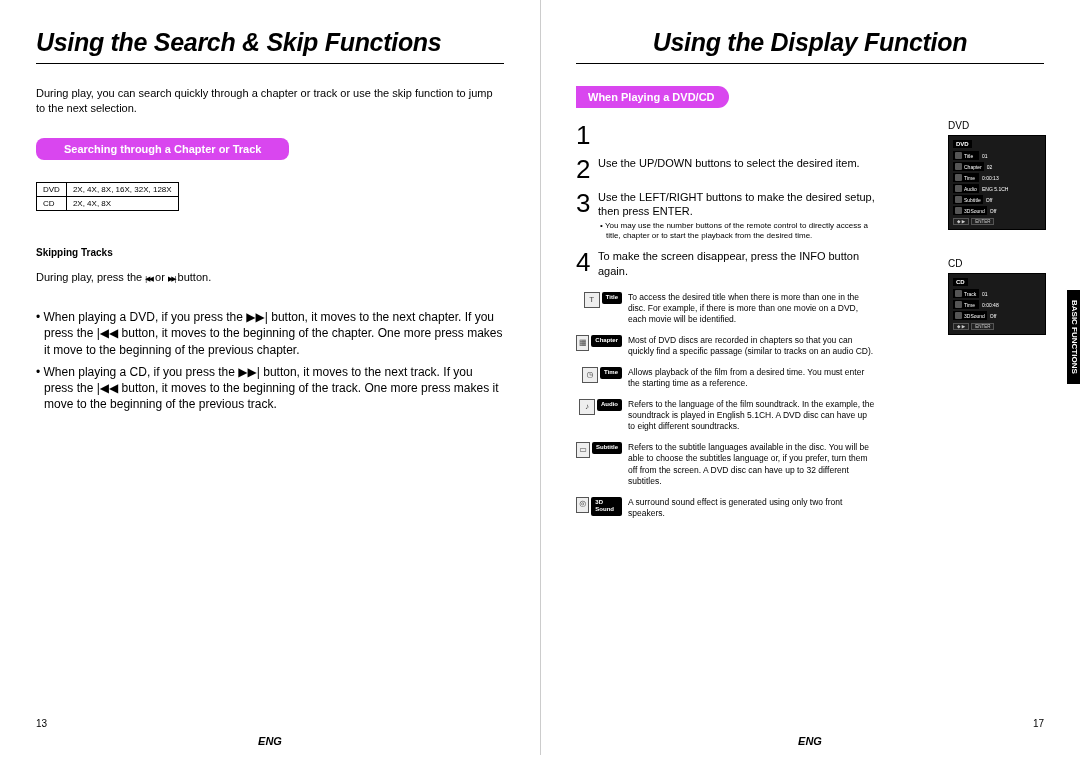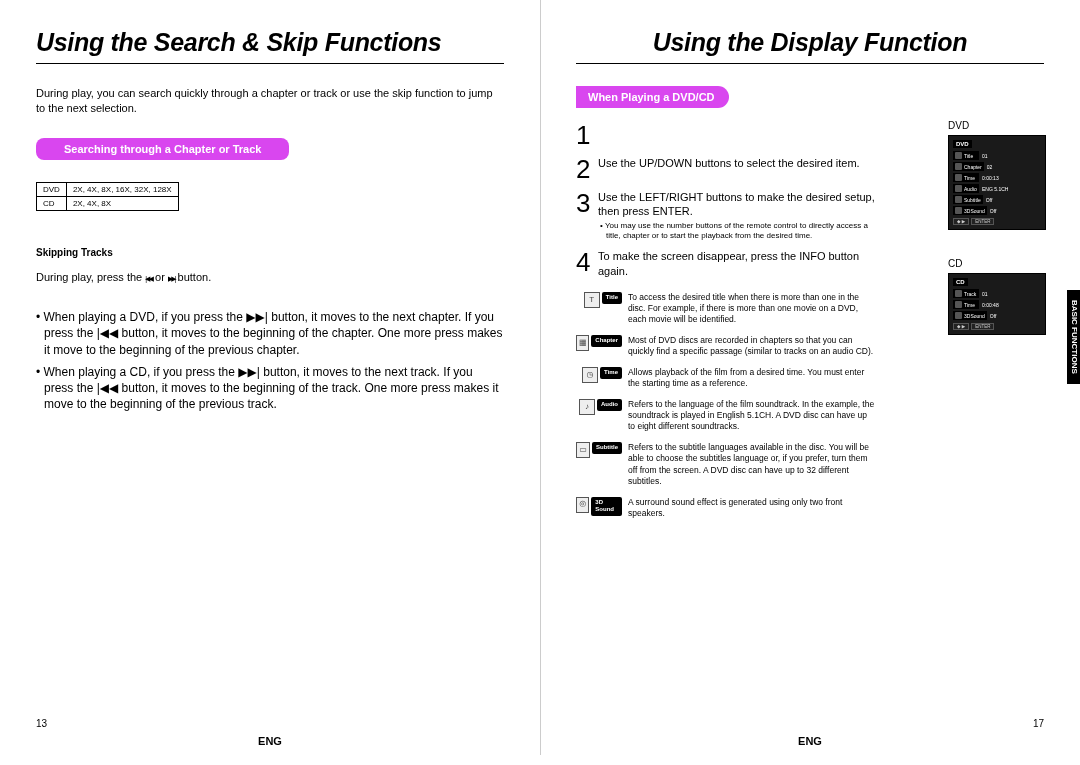--- a/index.html
+++ b/index.html
@@ -19,21 +19,21 @@
   .subhead{font-size:10px;font-weight:bold;margin:0 0 12px 0}
   .body11{font-size:11px;line-height:1.35}
   .bullets{font-size:12px;line-height:1.35;margin-top:24px}
   .bullets p{margin:0 0 6px 0;text-indent:-8px;padding-left:8px}
   .icon-rev,.icon-fwd,.icon-prev,.icon-next{display:inline-block;vertical-align:middle}
   .icon-fwd::before{content:"▶▶";font-size:7px;letter-spacing:-2px}
   .icon-rev::before{content:"◀◀";font-size:7px;letter-spacing:-2px}
   .icon-prev::before{content:"|◀◀";font-size:7px;letter-spacing:-2px}
   .icon-next::before{content:"▶▶|";font-size:7px;letter-spacing:-2px}
   .footer{position:absolute;bottom:18px;font-size:10px;width:calc(100% - 72px)}
-  .footer .lang{font-weight:bold;text-align:center;font-size:11px;margin-top:4px}
+  .footer .lang{font-weight:bold;font-style:italic;text-align:center;font-size:11px;margin-top:4px}
   .footer .pn-left{position:absolute;left:0;bottom:18px}
   .footer .pn-right{position:absolute;right:0;bottom:18px}
   
   .steps .step{display:flex;margin-bottom:8px;font-size:11px;line-height:1.3}
   .steps .num{font-size:26px;font-weight:400;width:22px;flex-shrink:0;line-height:1}
   .step-note{font-size:8px;line-height:1.3;padding-left:8px;text-indent:-6px;margin:2px 0 0 22px}
   .info-list{margin-top:14px}
   .info-item{display:flex;font-size:8.5px;line-height:1.3;margin-bottom:10px}
   .info-item .ico{width:46px;flex-shrink:0;display:flex;align-items:flex-start;justify-content:flex-end;padding-right:6px}
   .chip{background:#000;color:#fff;font-size:6px;font-weight:bold;padding:2px 4px;border-radius:2px;display:inline-block}

